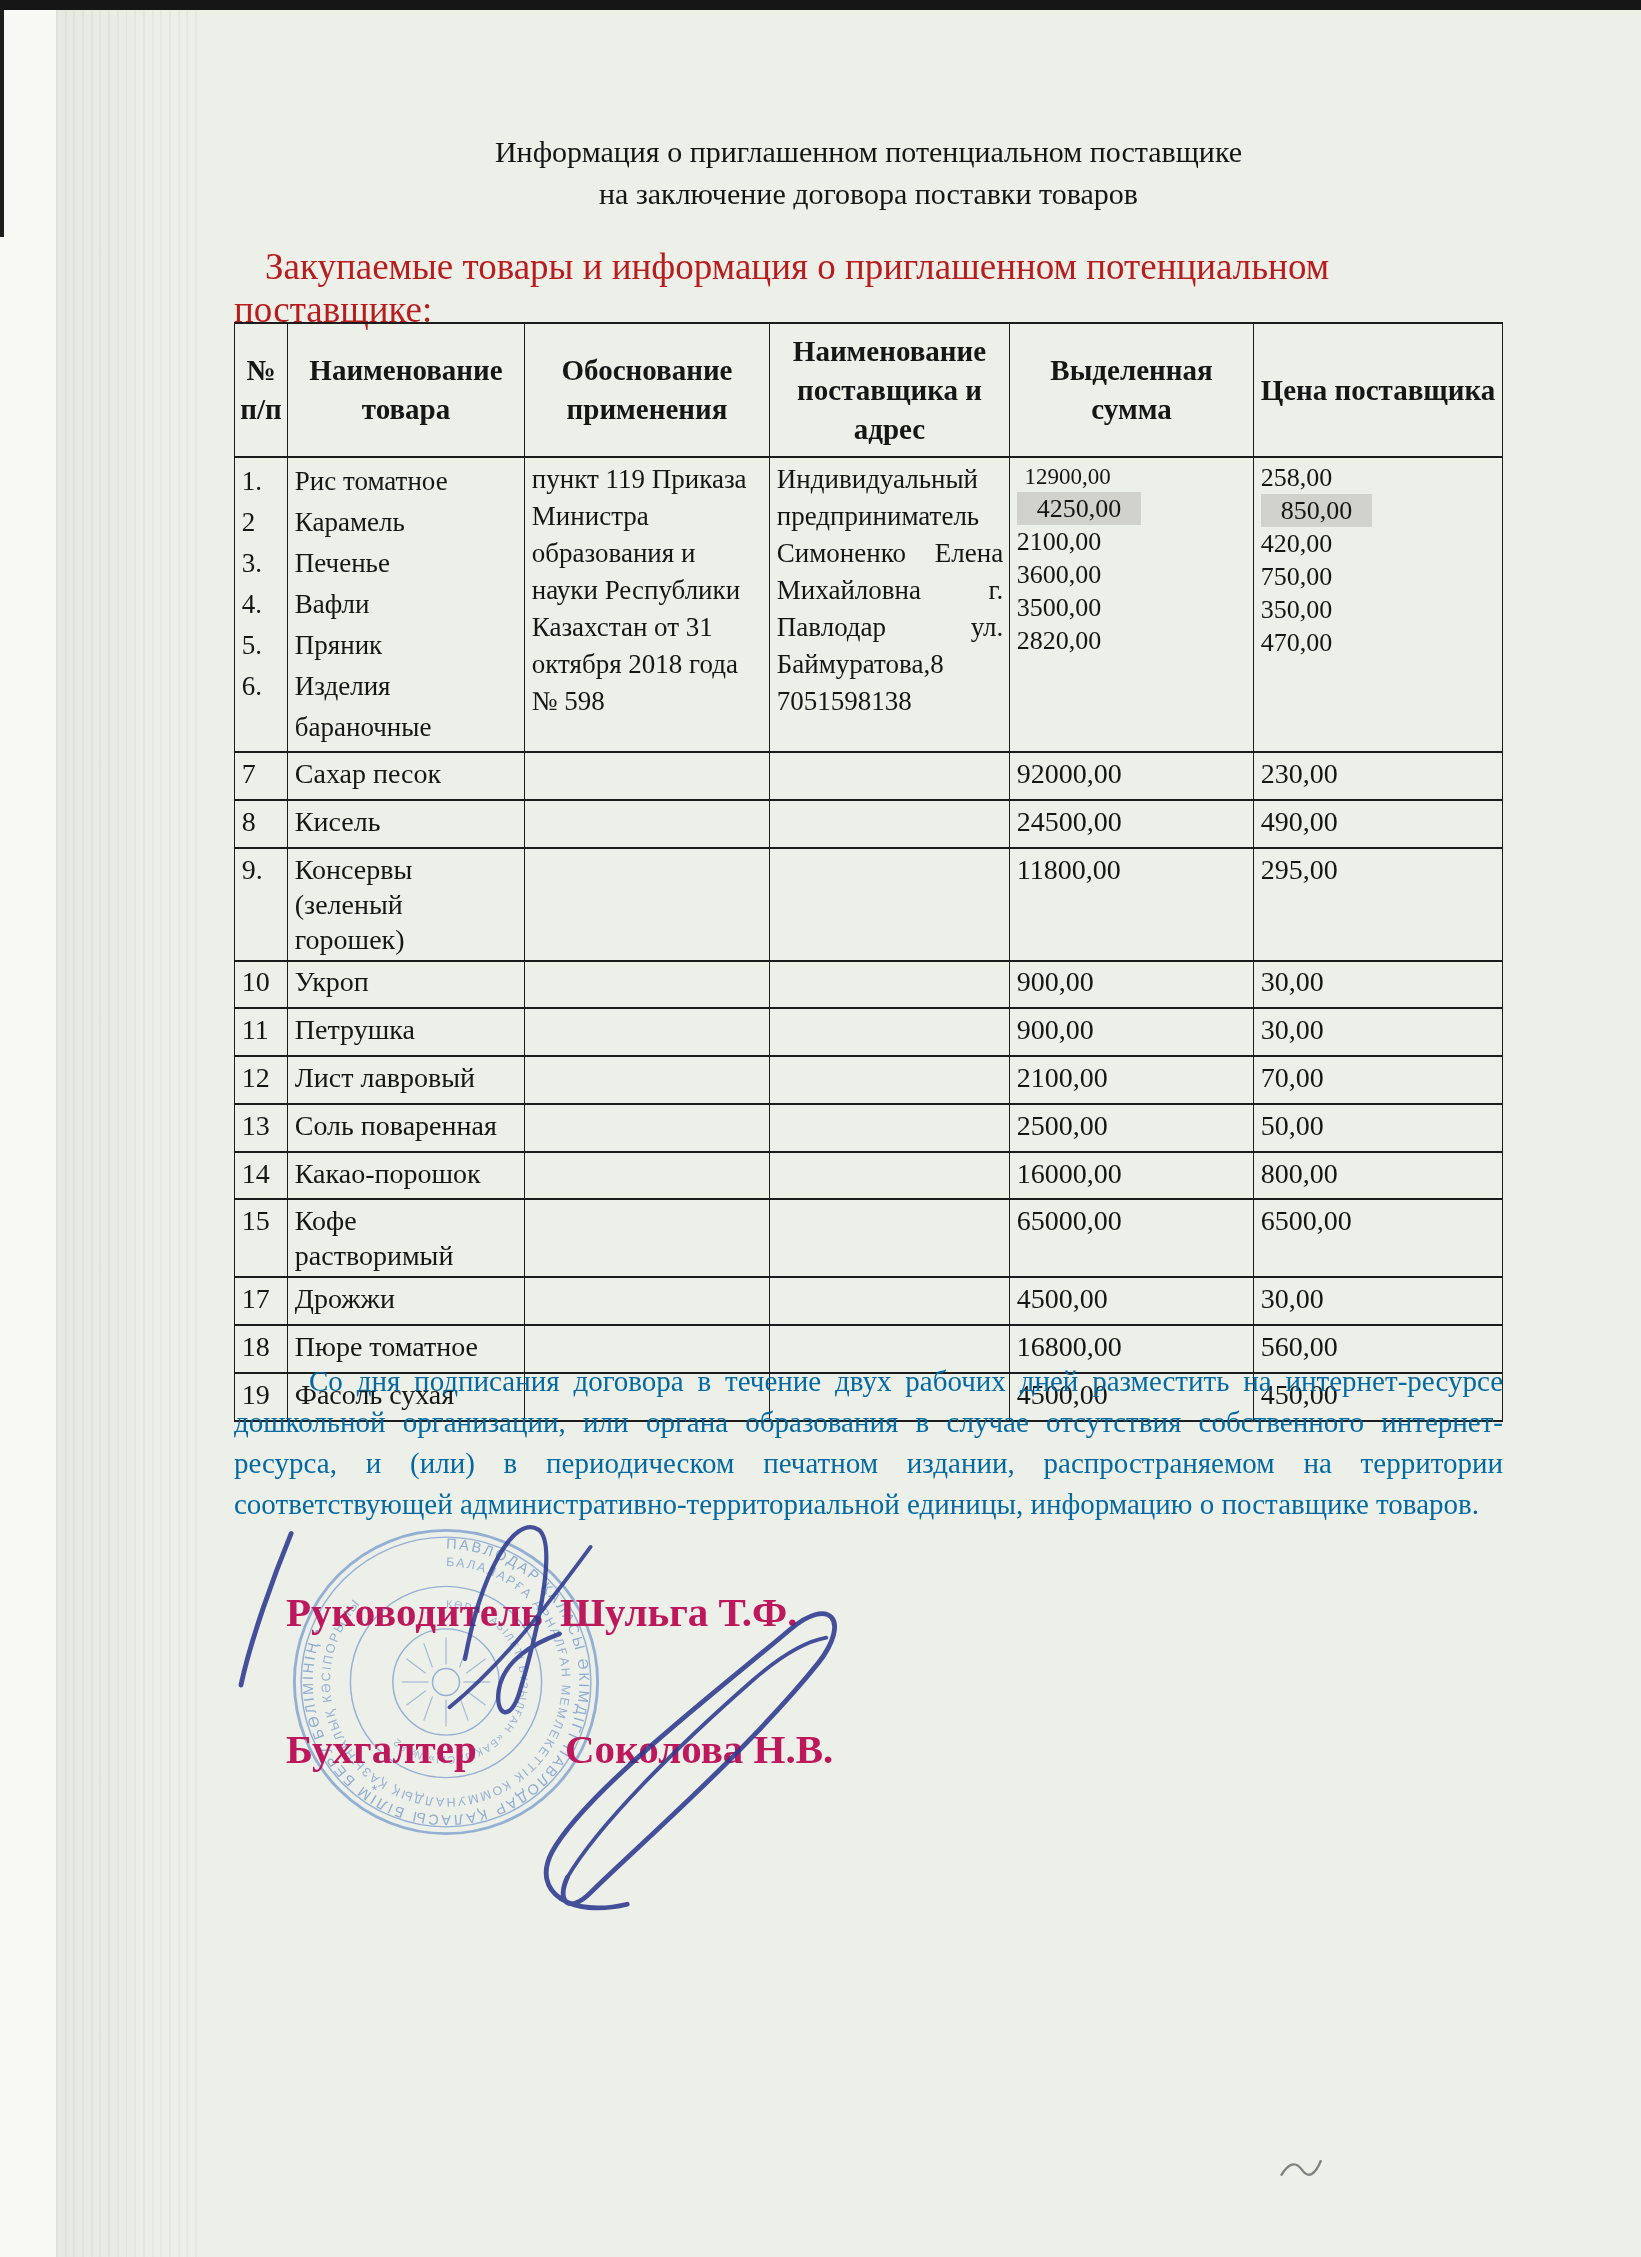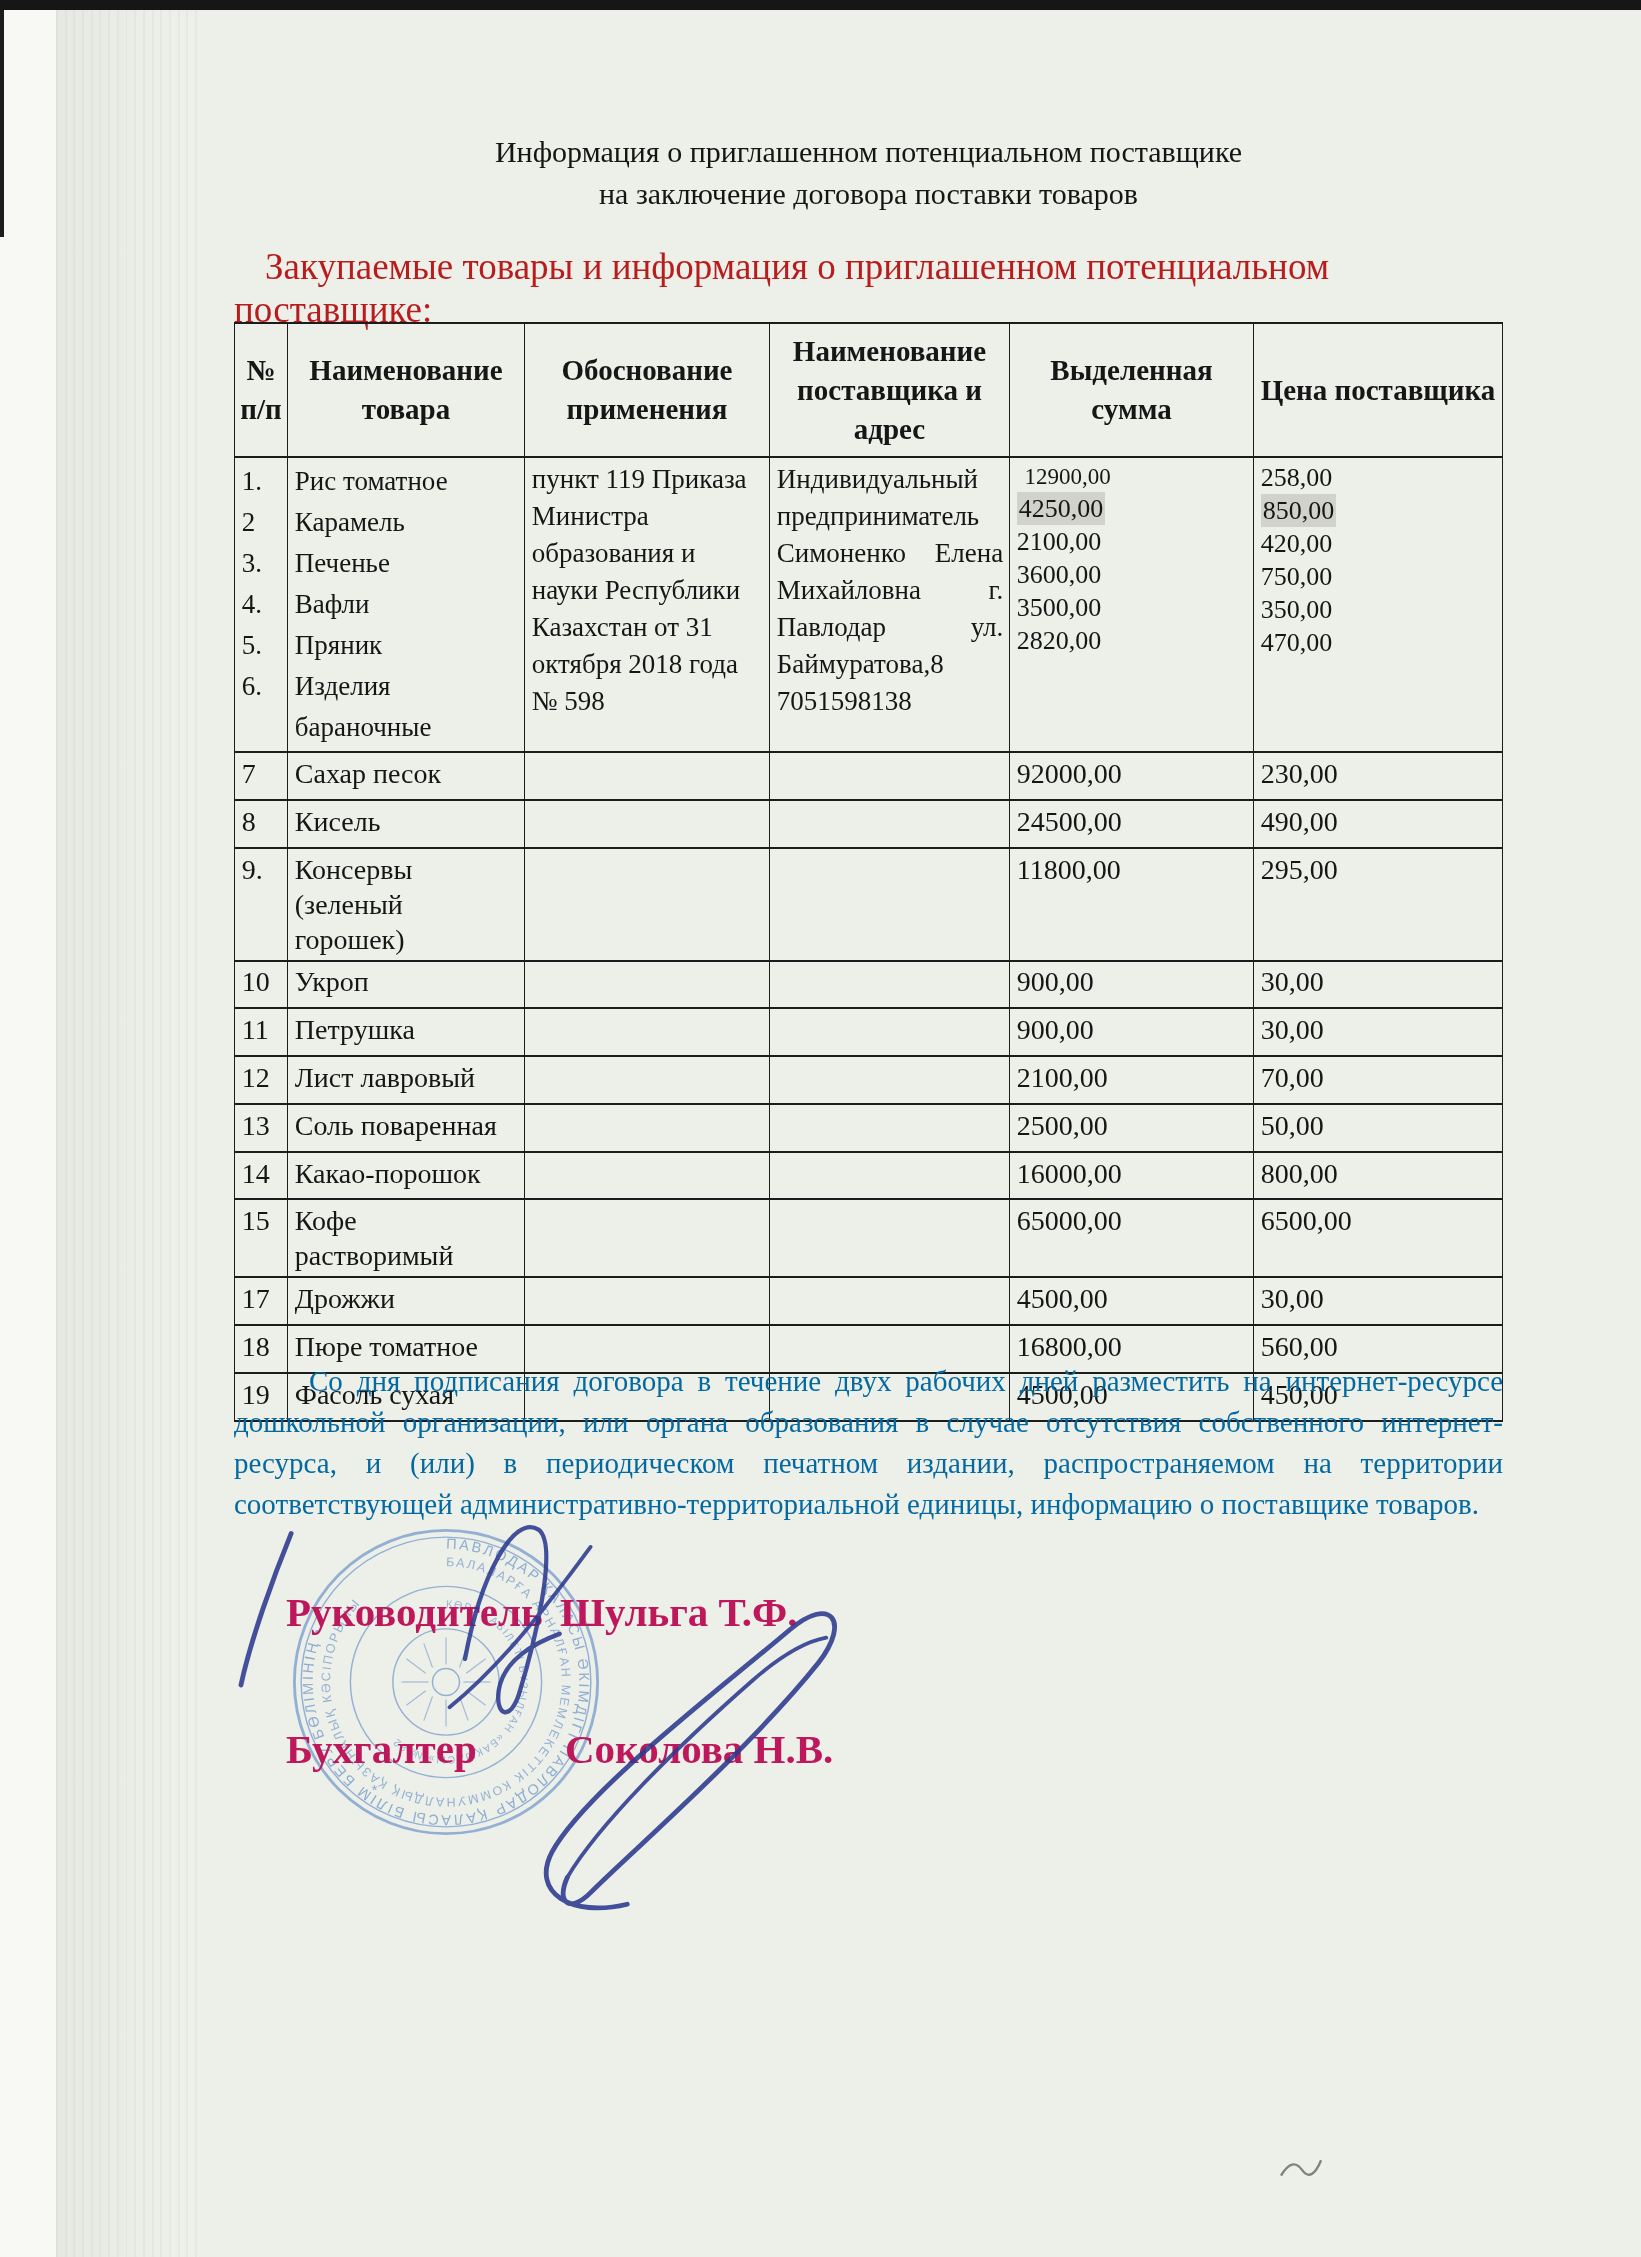--- a/index.html
+++ b/index.html
@@ -45,21 +45,21 @@
     font-size:29px;font-weight:bold;text-align:center;vertical-align:middle;
     line-height:39px;padding:7.7px 3.9px;
   }
   tr.item-row td{height:40px;line-height:35px;font-size:28px;}
   td.num-cell{padding-left:4.8px;}
   .grp{line-height:41px;font-size:27px;}
   .grp-just,.grp-supp{line-height:37px;font-size:28px;}
   .grp-supp{text-align:justify;}
   .amt-line{line-height:33px;font-size:26px;}
   .amt-first{font-size:23px;padding-left:7.7px;line-height:31px;}
-  .smudge{background:rgba(158,158,150,.35);display:inline-block;padding:0 2px;}
+  .smudge{background:rgba(158,158,150,.35);display:inline-block;padding:0 20px;}
   
   .closing{
     position:absolute;left:234px;top:1361px;width:1269px;
     font-size:29px;line-height:41px;text-align:justify;text-indent:75px;color:#0369a1;
   }
   
   .sig-text{position:absolute;font-weight:bold;font-size:41px;color:#be185d;z-index:5;}
   .stamp-wrap{position:absolute;left:277px;top:1513px;width:338px;height:338px;z-index:3;opacity:.85;}
   .pen-wrap{position:absolute;left:212px;top:1487px;width:676px;height:454px;z-index:6;}
   .corner-mark{position:absolute;left:1273px;top:2145px;width:58px;height:43px;z-index:2;opacity:.7;}

